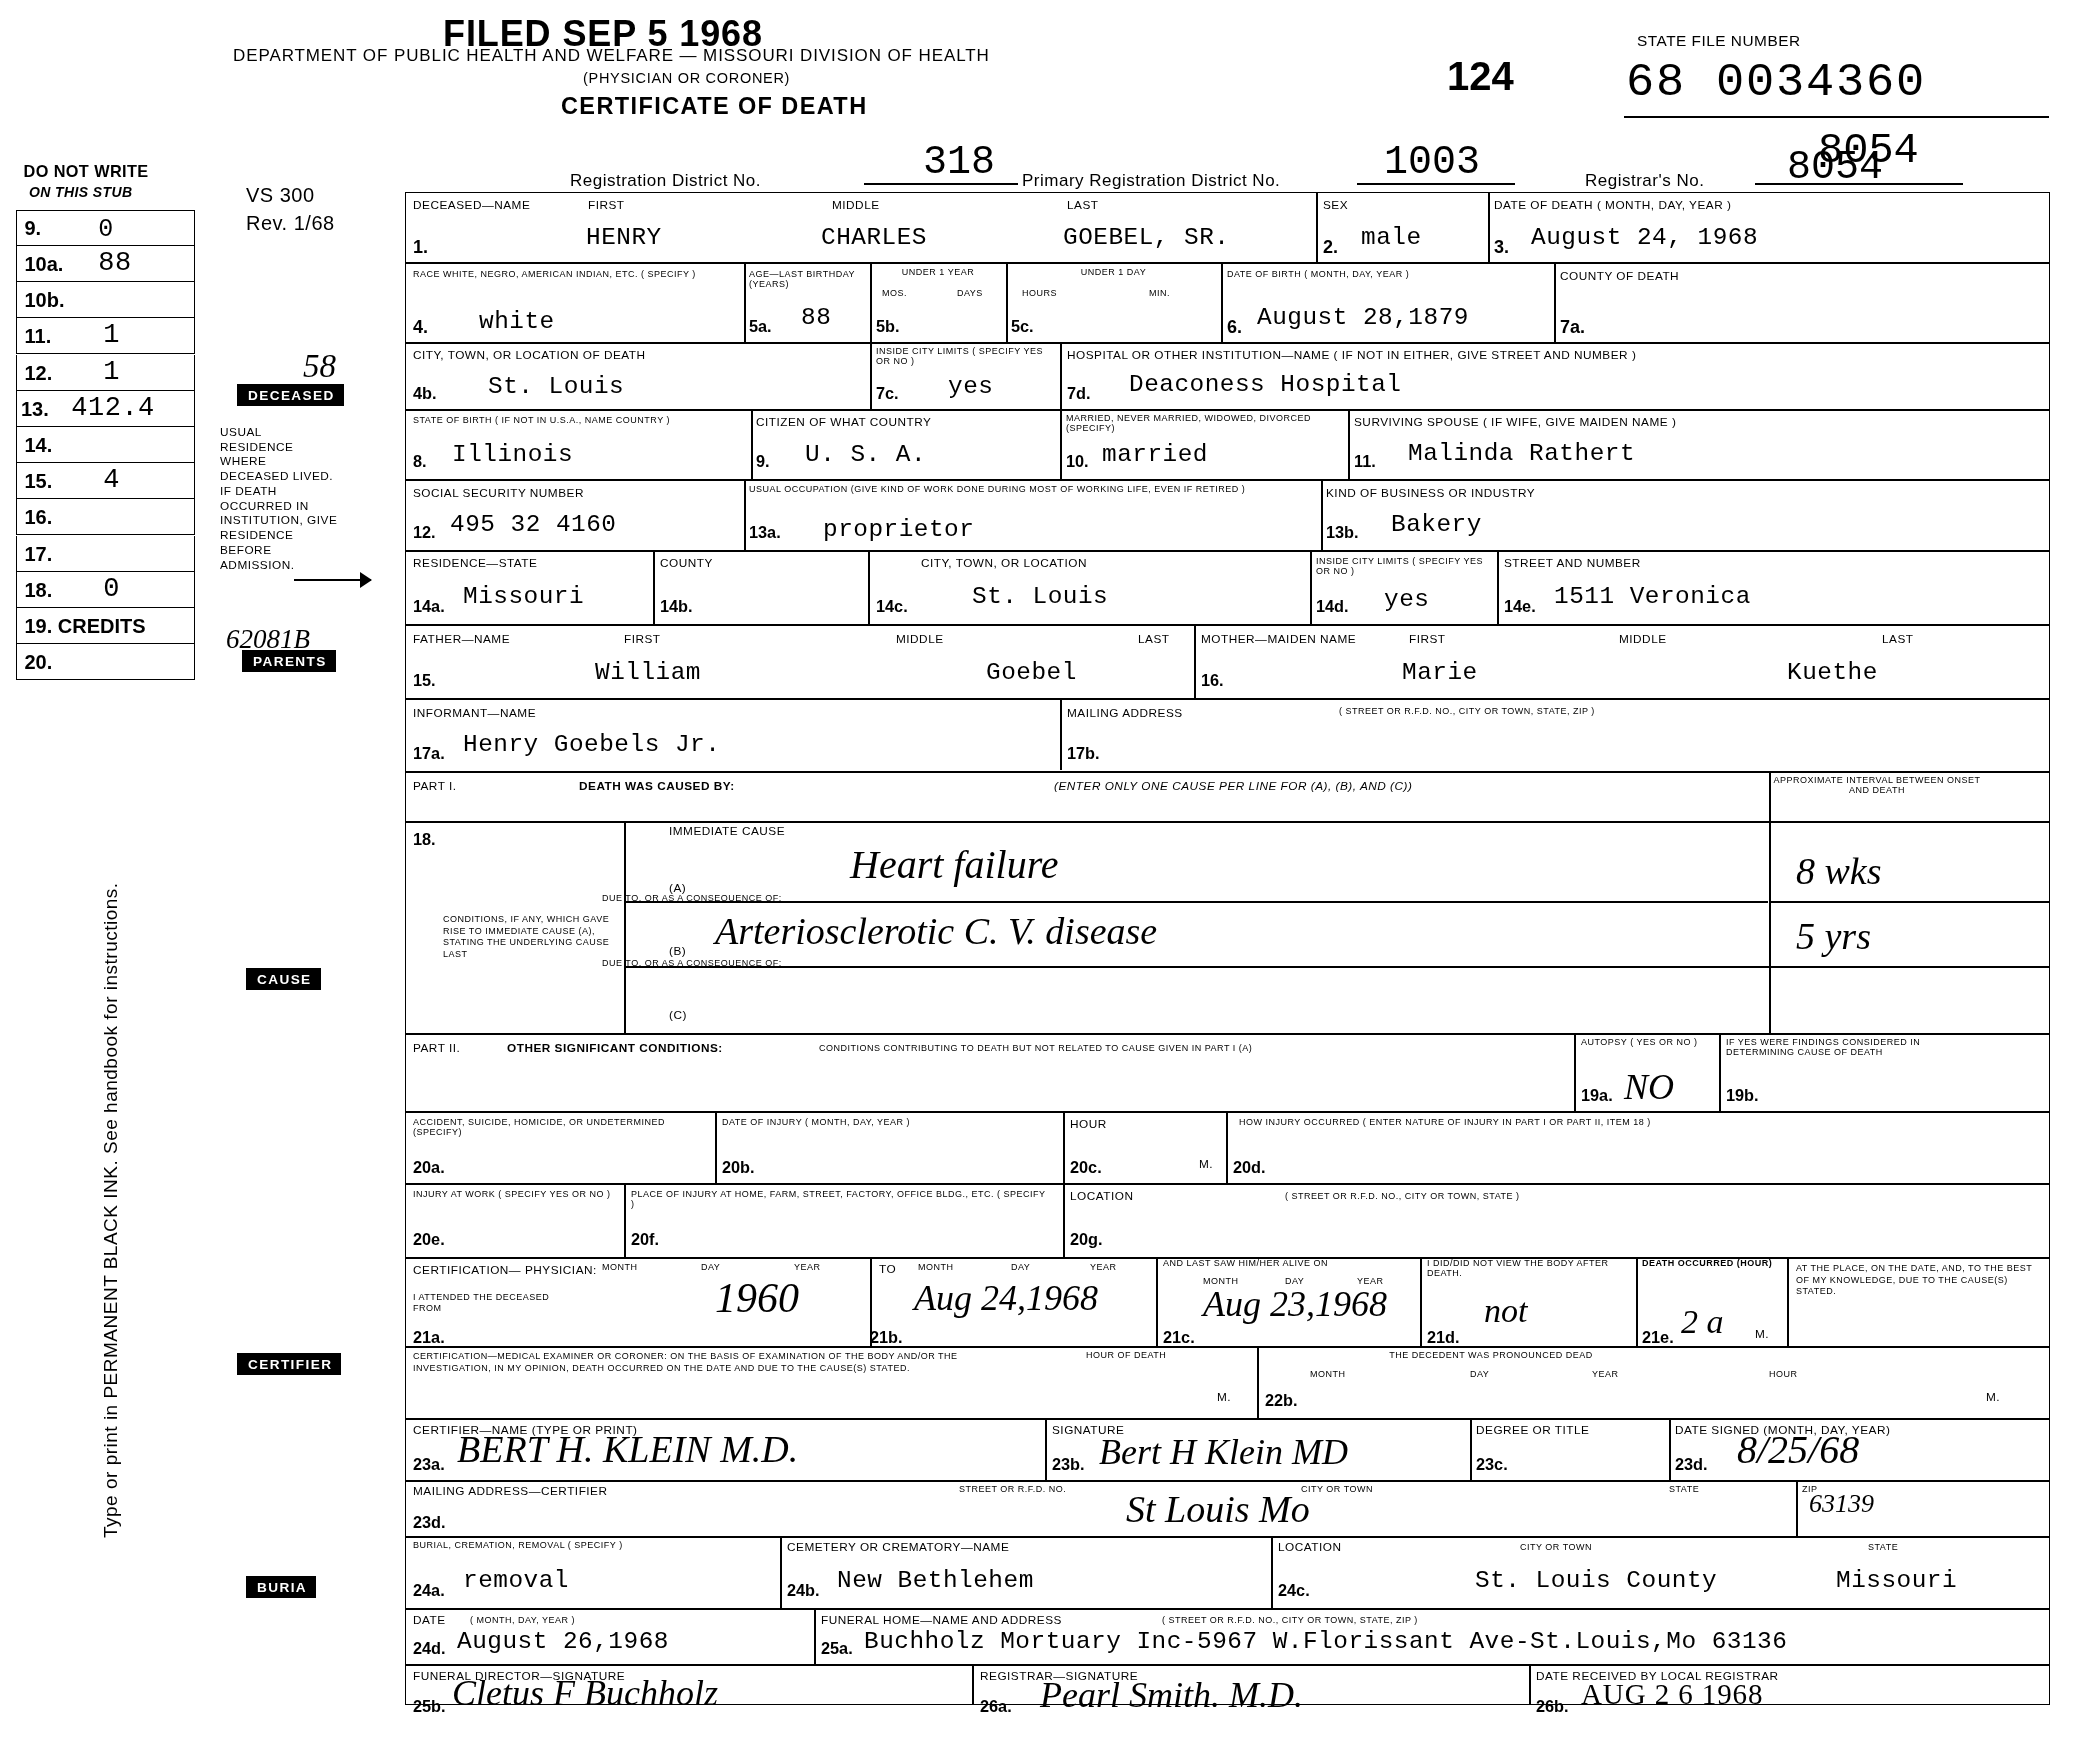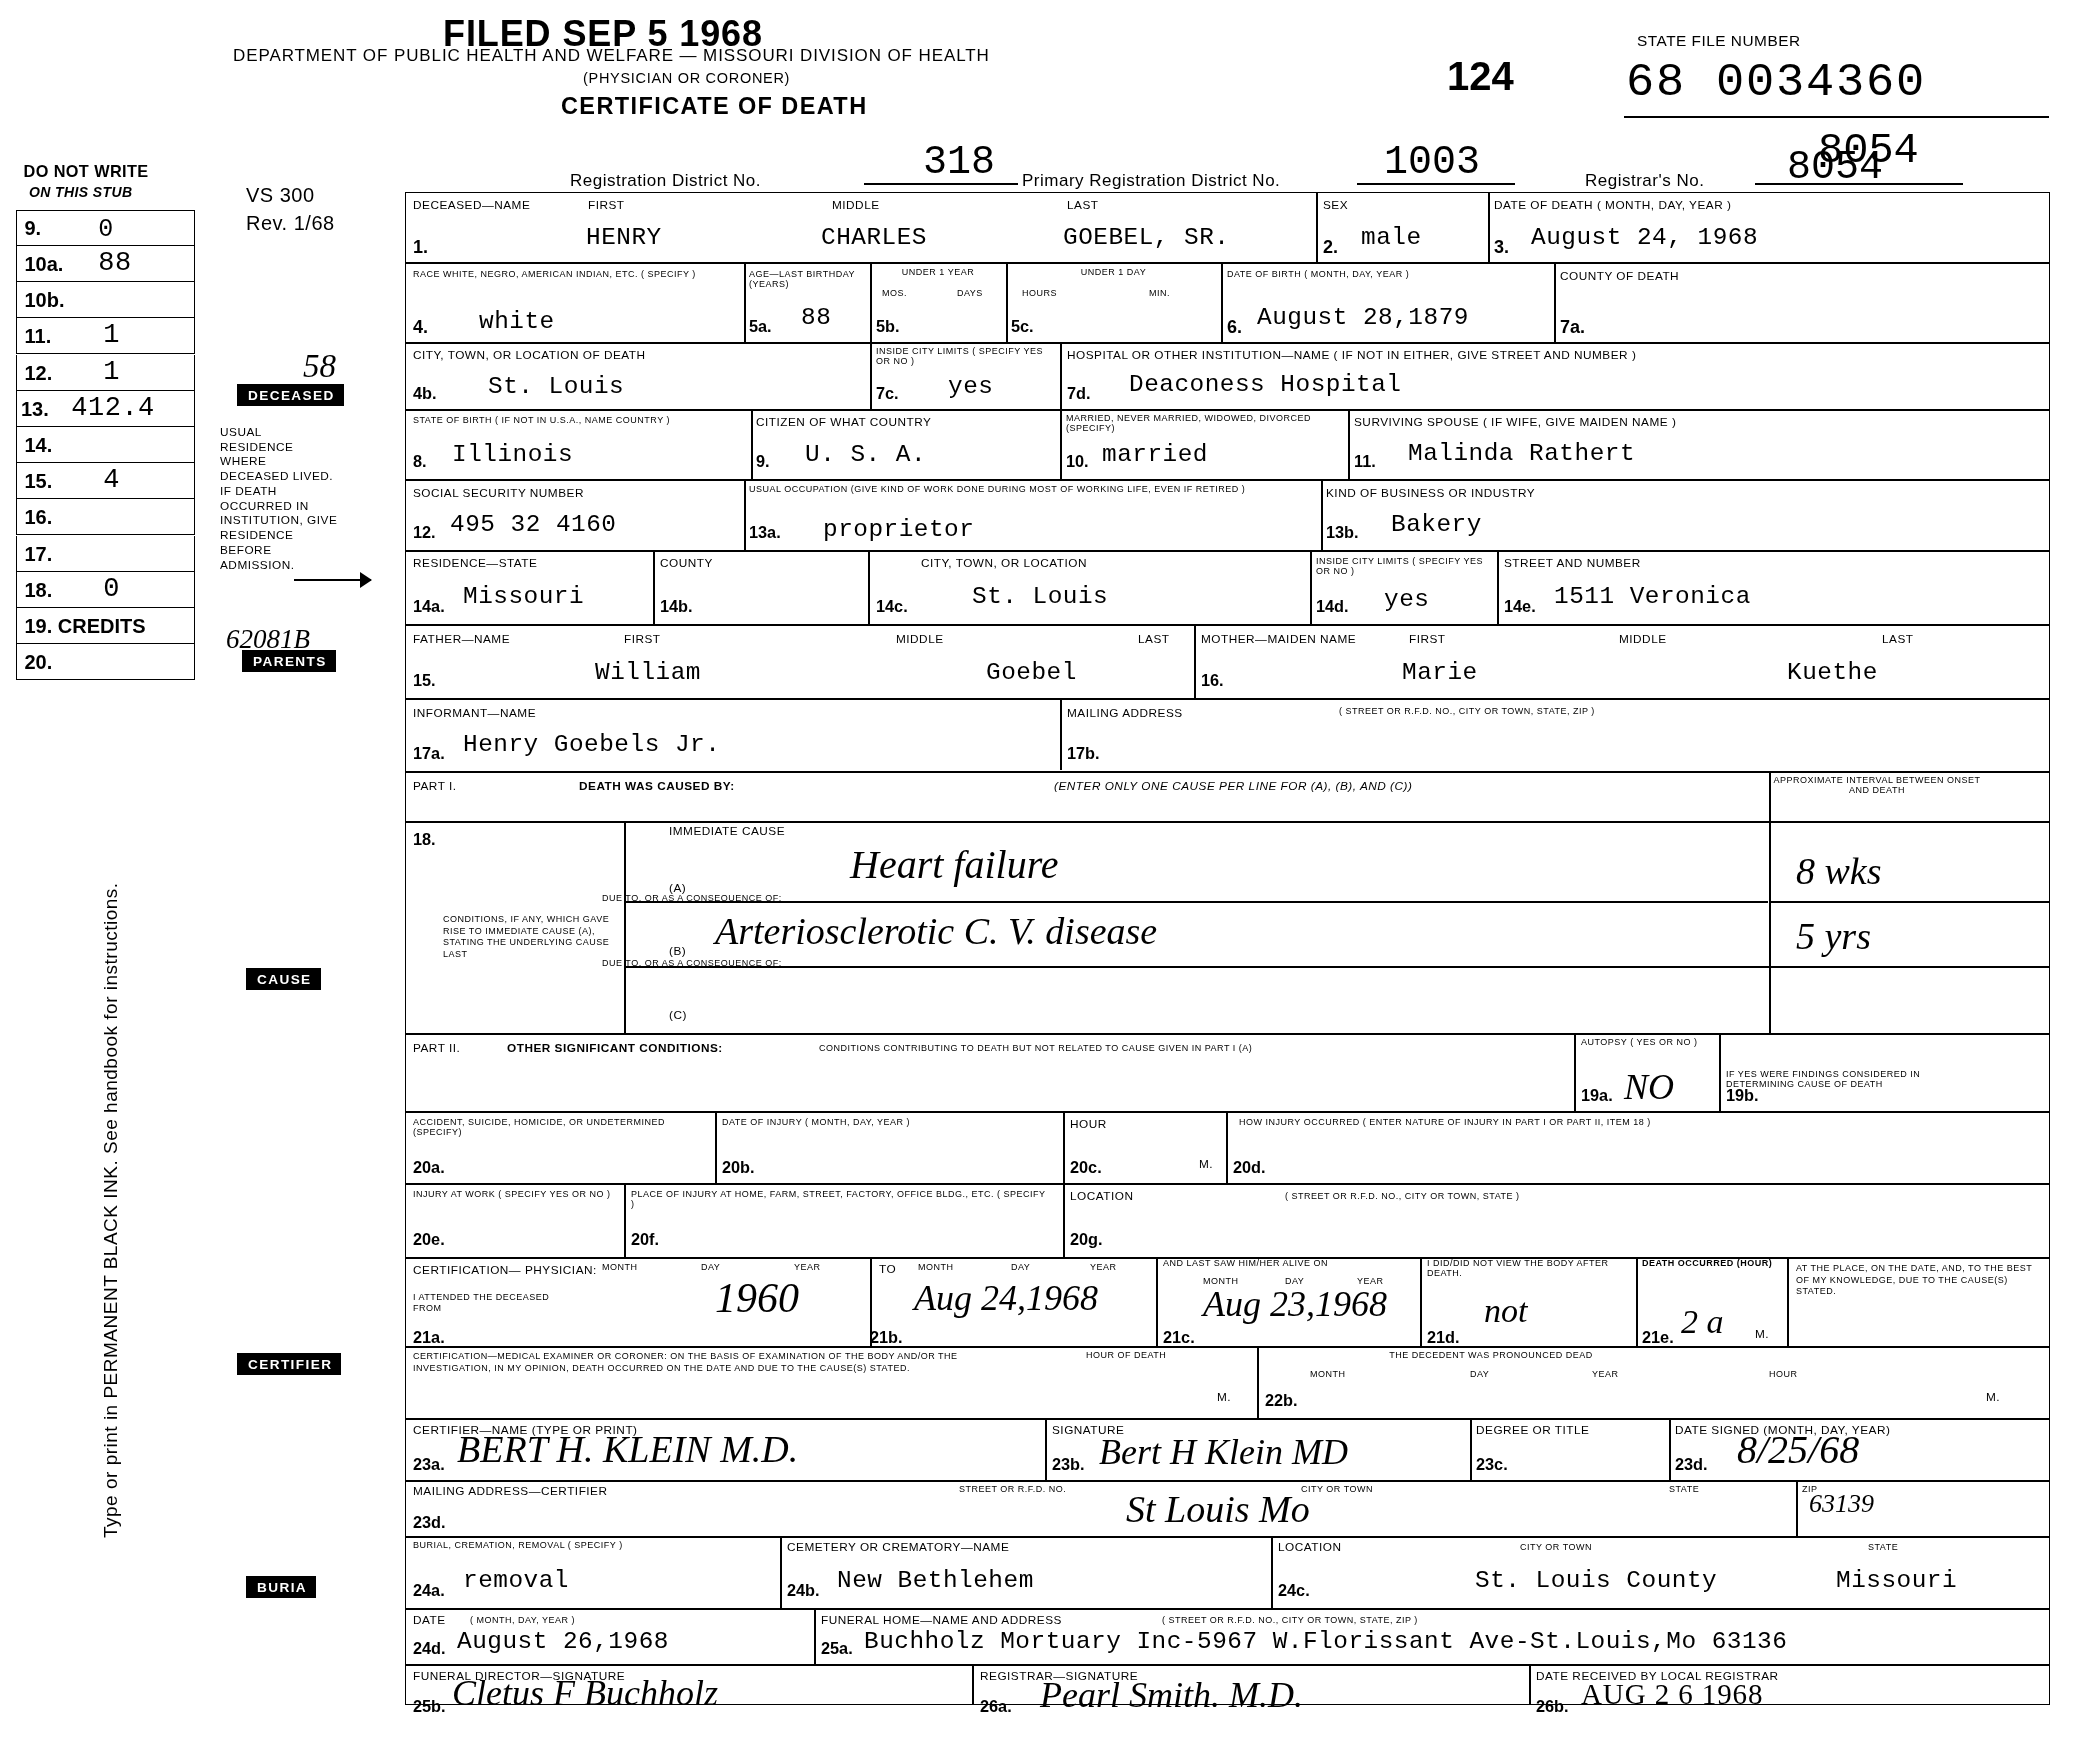--- a/index.html
+++ b/index.html
@@ -281,21 +281,21 @@
   <div class="hl" style="left:405px;top:1033px;width:1645px;"></div>
 
   <div class="abs lbl" style="left:413px;top:1042px;">PART II.</div>
   <div class="abs lbl" style="left:507px;top:1042px;font-weight:bold;">OTHER SIGNIFICANT CONDITIONS:</div>
   <div class="abs lbl xs" style="left:819px;top:1044px;">CONDITIONS CONTRIBUTING TO DEATH BUT NOT RELATED TO CAUSE GIVEN IN PART I (a)</div>
   <div class="vl" style="left:1574px;top:1033px;height:78px;"></div>
   <div class="vl" style="left:1719px;top:1033px;height:78px;"></div>
   <div class="abs lbl xs" style="left:1581px;top:1038px;width:127px;">AUTOPSY ( YES OR NO )</div>
   <div class="abs num" style="left:1581px;top:1086px;font-size:16.3px;">19a.</div>
   <div class="abs hand" style="left:1624px;top:1066px;font-size:36px;">NO</div>
-  <div class="abs lbl xs" style="left:1726px;top:1038px;width:208px;margin-top:32px;">IF YES WERE FINDINGS CONSIDERED IN DETERMINING CAUSE OF DEATH</div>
+  <div class="abs lbl xs" style="left:1726px;top:1038px;width:208px;">IF YES WERE FINDINGS CONSIDERED IN DETERMINING CAUSE OF DEATH</div>
   <div class="abs num" style="left:1726px;top:1086px;font-size:16.3px;">19b.</div>
 
   <div class="hl" style="left:405px;top:1111px;width:1645px;"></div>
   <div class="vl" style="left:715px;top:1111px;height:72px;"></div>
   <div class="vl" style="left:1063px;top:1111px;height:72px;"></div>
   <div class="vl" style="left:1226px;top:1111px;height:72px;"></div>
   <div class="abs lbl xs" style="left:413px;top:1118px;width:289px;">ACCIDENT, SUICIDE, HOMICIDE, OR UNDETERMINED (SPECIFY)</div>
   <div class="abs num" style="left:413px;top:1158px;font-size:16.3px;">20a.</div>
   <div class="abs lbl xs" style="left:722px;top:1118px;">DATE OF INJURY   ( MONTH, DAY, YEAR )</div>
   <div class="abs num" style="left:722px;top:1158px;font-size:16.3px;">20b.</div>

